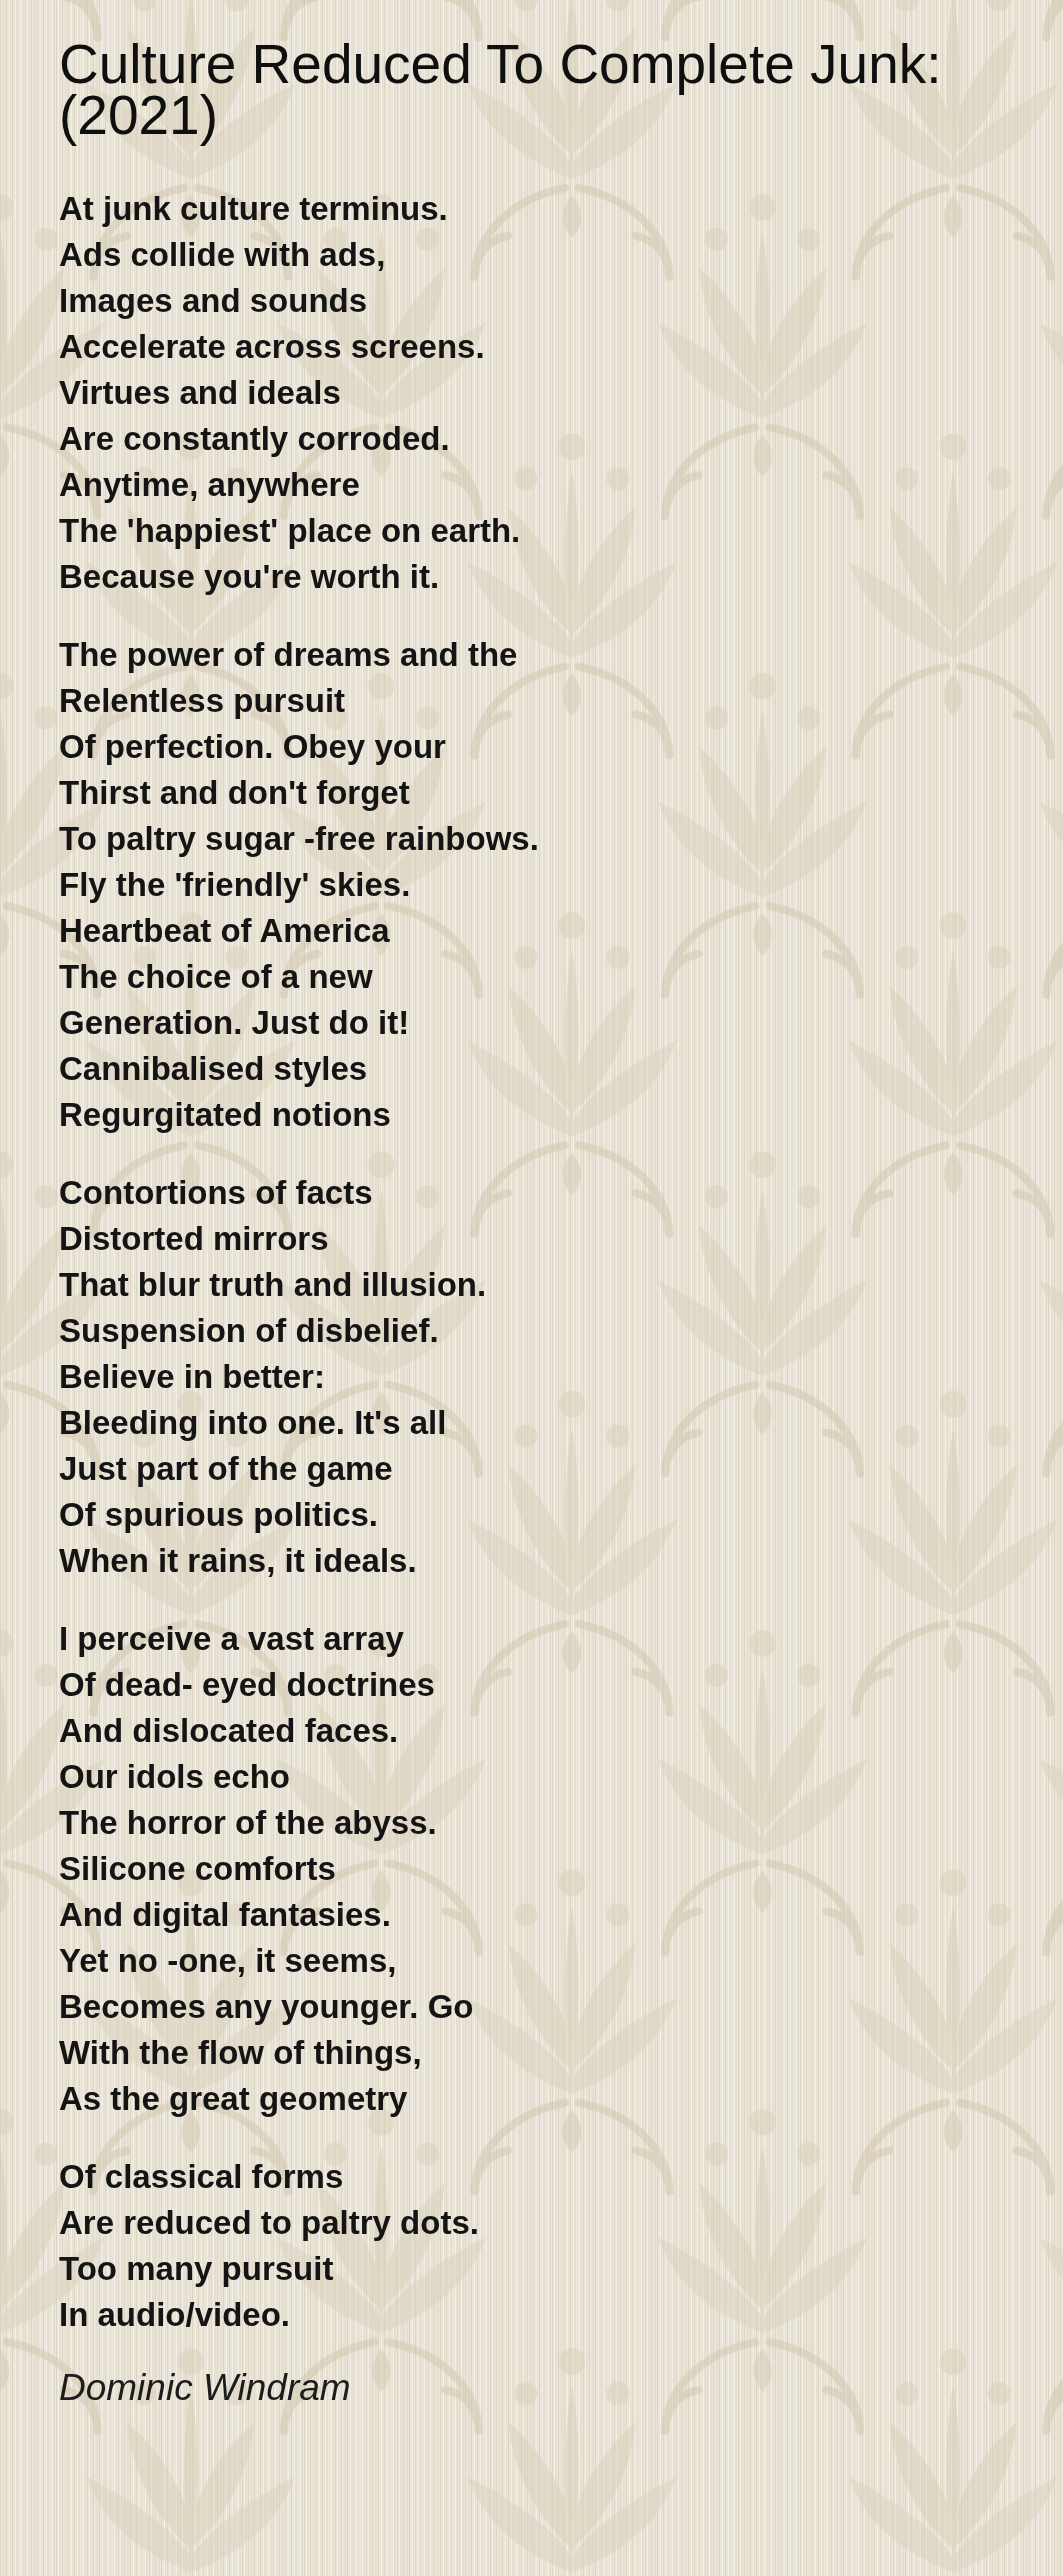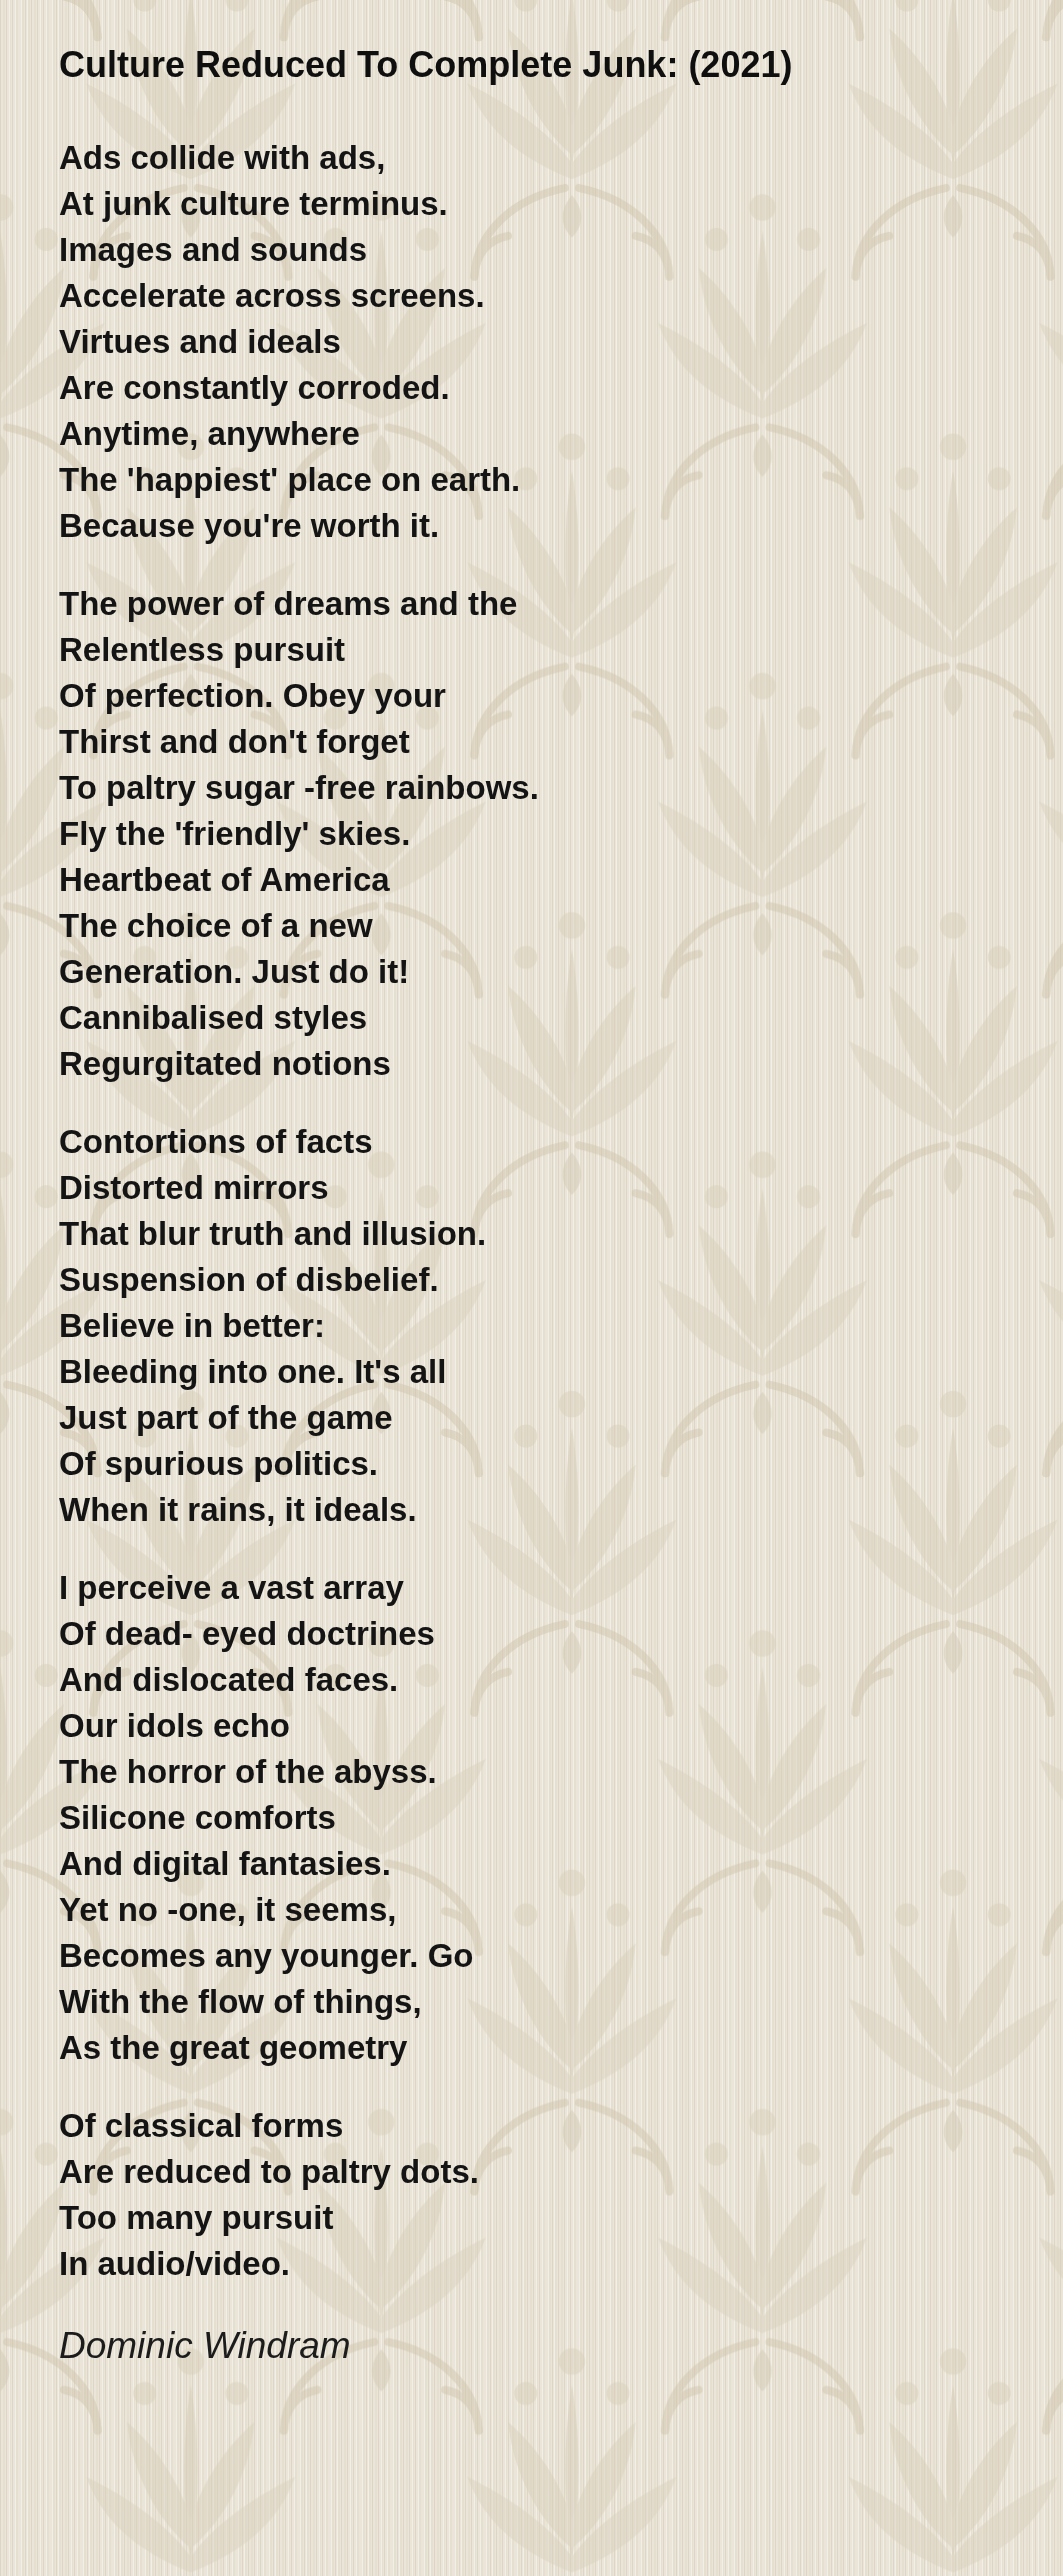--- a/index.html
+++ b/index.html
@@ -34,41 +34,41 @@
     display: block;
     pointer-events: none;
   }
   .content {
     position: relative;
     z-index: 1;
     padding: 39px 35px 43px 59px;
   }
   .poem-title {
     margin: 0;
-    font-size: 36px;
+    font-size: 55px;
     line-height: 51px;
-    font-weight: bold;
+    font-weight: normal;
     color: #0f0f0f;
     letter-spacing: 0px;
   }
   .poem-body {
     margin-top: 45px;
   }
   .poem-line {
     font-size: 33px;
     line-height: 46px;
     font-weight: bold;
     color: #141414;
     white-space: pre;
   }
   .stanza + .stanza {
     margin-top: 32px;
   }
   .poem-author {
-    margin-top: 36px;
+    margin-top: 27px;
     font-size: 37px;
     line-height: 46px;
     font-style: italic;
     font-weight: normal;
     color: #1c1c1c;
   }
 </style>
 </head>
 <body>
 
@@ -107,22 +107,22 @@
       </pattern>
     </defs>
     <rect x="0" y="0" width="1200" height="2906" fill="url(#damask-pattern)"></rect>
   </svg>
 
   <div class="content">
     <h1 class="poem-title">Culture Reduced To Complete Junk: (2021)</h1>
 
     <div class="poem-body">
         <div class="stanza">
+          <div class="poem-line">At junk culture terminus.</div>
           <div class="poem-line">Ads collide with ads,</div>
-          <div class="poem-line">At junk culture terminus.</div>
           <div class="poem-line">Images and sounds</div>
           <div class="poem-line">Accelerate across screens.</div>
           <div class="poem-line">Virtues and ideals</div>
           <div class="poem-line">Are constantly corroded.</div>
           <div class="poem-line">Anytime, anywhere</div>
           <div class="poem-line">The 'happiest' place on earth.</div>
           <div class="poem-line">Because you're worth it.</div>
         </div>
         <div class="stanza">
           <div class="poem-line">The power of dreams and the</div>

